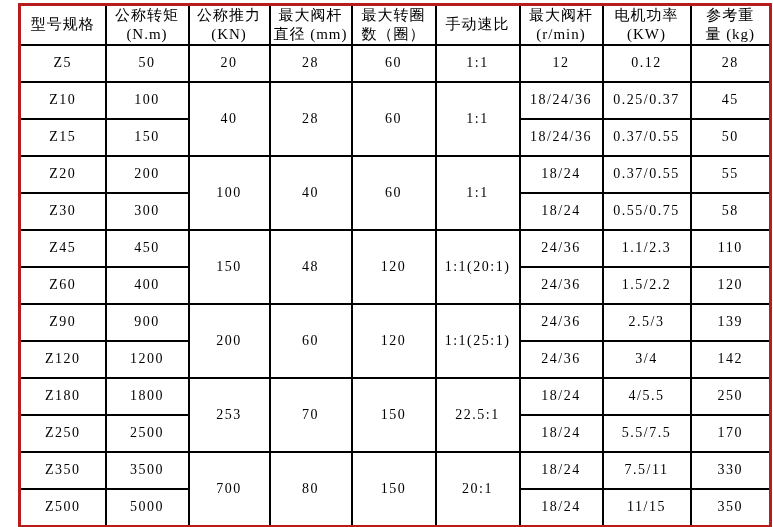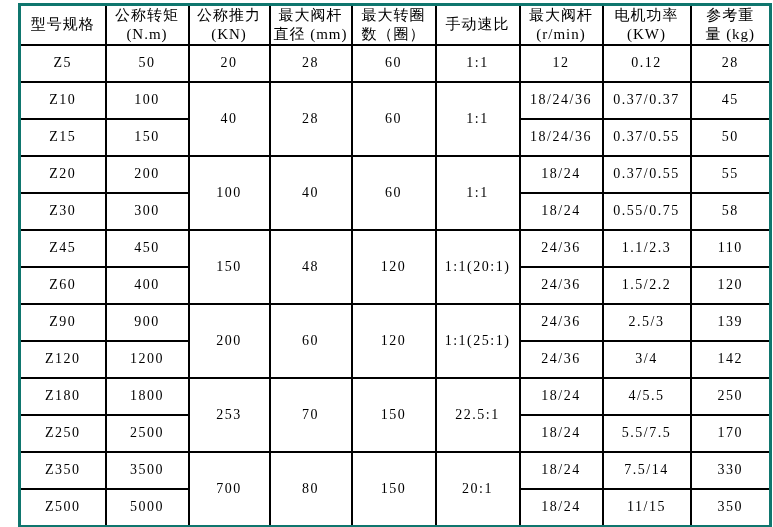--- a/index.html
+++ b/index.html
@@ -7,21 +7,21 @@
     padding: 0;
     background: #ffffff;
     width: 773px;
     height: 527px;
     overflow: hidden;
   }
   .spec-table {
     border-collapse: collapse;
     table-layout: fixed;
     margin: 3px 0 0 18px;
-    border: 3px solid #0f766e;
+    border: 3px solid #b91c1c;
     background: #ffffff;
   }
   .spec-table th,
   .spec-table td {
     border: 2px solid #000000;
     text-align: center;
     vertical-align: middle;
     padding: 0 2px;
     color: #000000;
     background: #ffffff;
@@ -91,21 +91,21 @@
       <td>28</td>
     </tr>
     <tr>
       <td>Z10</td>
       <td>100</td>
       <td rowspan="2">40</td>
       <td rowspan="2">28</td>
       <td rowspan="2">60</td>
       <td rowspan="2">1:1</td>
       <td>18/24/36</td>
-      <td>0.37/0.37</td>
+      <td>0.25/0.37</td>
       <td>45</td>
     </tr>
     <tr>
       <td>Z15</td>
       <td>150</td>
       <td>18/24/36</td>
       <td>0.37/0.55</td>
       <td>50</td>
     </tr>
     <tr>
@@ -181,21 +181,21 @@
       <td>170</td>
     </tr>
     <tr>
       <td>Z350</td>
       <td>3500</td>
       <td rowspan="2">700</td>
       <td rowspan="2">80</td>
       <td rowspan="2">150</td>
       <td rowspan="2">20:1</td>
       <td>18/24</td>
-      <td>7.5/14</td>
+      <td>7.5/11</td>
       <td>330</td>
     </tr>
     <tr>
       <td>Z500</td>
       <td>5000</td>
       <td>18/24</td>
       <td>11/15</td>
       <td>350</td>
     </tr>
   </tbody>

